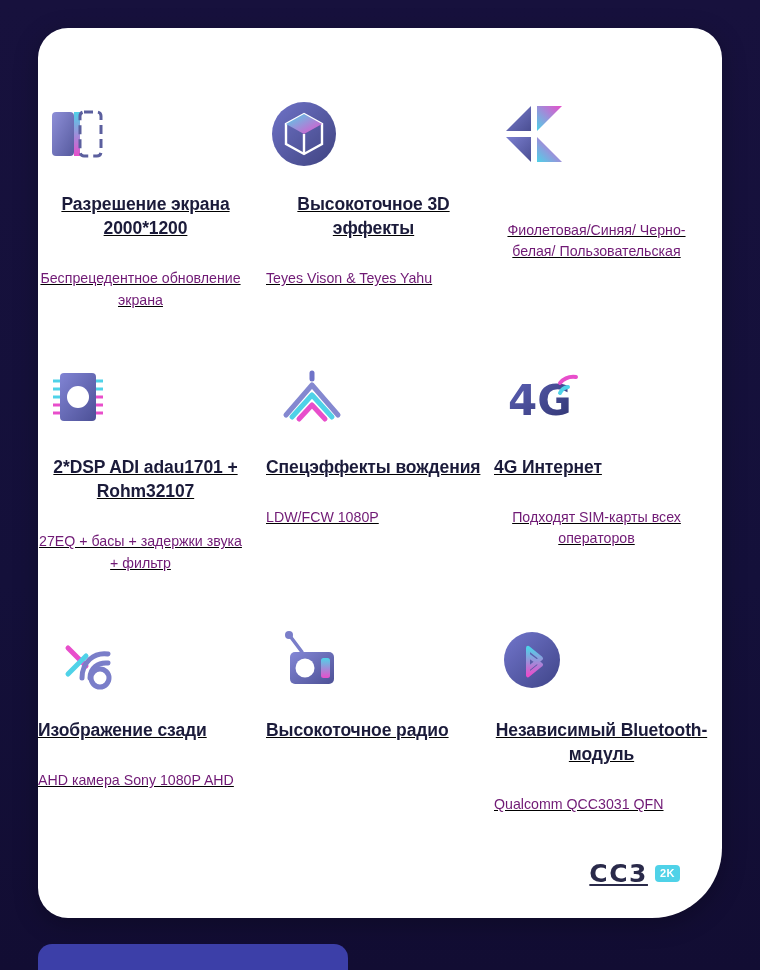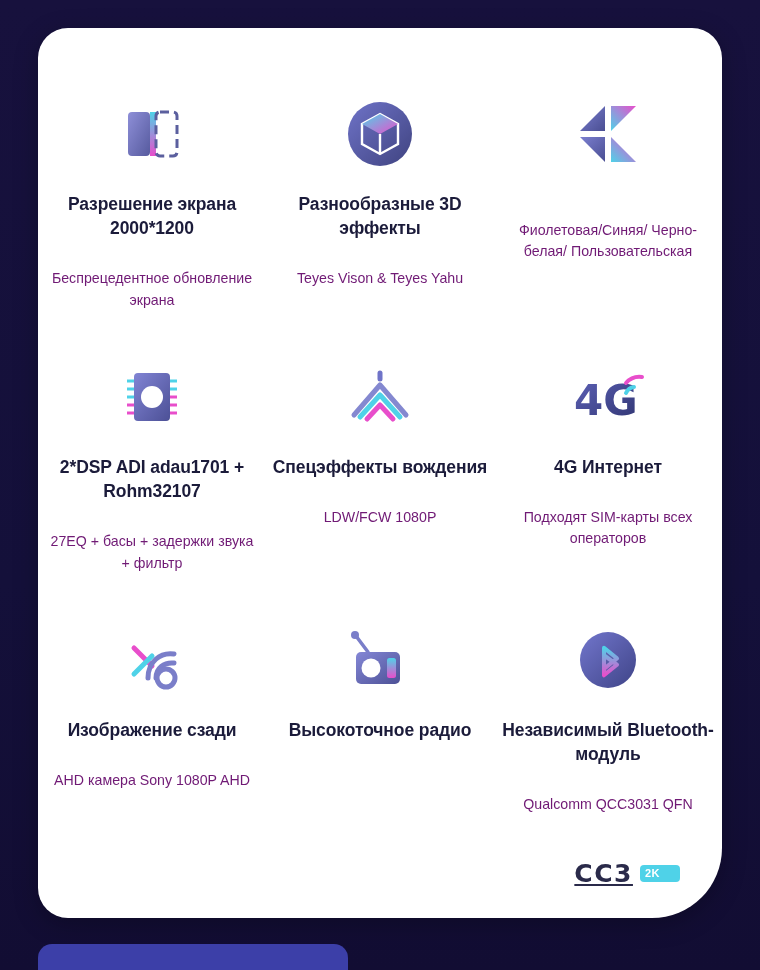--- a/index.html
+++ b/index.html
@@ -35,23 +35,24 @@
     left: 0;
     top: 44px;
     width: 684px;
     display: grid;
     grid-template-columns: repeat(3, 1fr);
     grid-template-rows: repeat(3, 263px);
   }
   .cell {
     display: flex;
     flex-direction: column;
-    align-items: center;
+    align-items: flex-start;
     padding-top: 14px;
     box-sizing: border-box;
+    text-decoration: underline;
   }
   .icon-wrap {
     height: 96px;
     display: flex;
     align-items: center;
     justify-content: center;
     margin-bottom: 10px;
   }
   .title {
     font-size: 17.5px;
@@ -85,21 +86,21 @@
     letter-spacing: 1.5px;
     font-family: "DejaVu Sans", sans-serif;
     text-decoration: underline;
   }
   .logo-badge {
     background: #4fd2e8;
     color: #ffffff;
     font-size: 11px;
     font-weight: bold;
     border-radius: 4px;
-    padding: 2px 20px 3px 5px;
+    padding: 2px 5px 3px 5px;
     letter-spacing: 0.5px;
   }
   .bottom-bar {
     position: absolute;
     left: 38px;
     bottom: 0;
     width: 310px;
     height: 26px;
     background: #3c3fa8;
     border-radius: 14px 14px 0 0;
@@ -148,21 +149,21 @@
                 <stop offset="0" stop-color="#4fd2e8"></stop>
                   <stop offset="1" stop-color="#e84ecb"></stop>
               </linearGradient>
             </defs>
             <circle cx="38" cy="38" r="32" fill="url(#g2a)"></circle>
             <polygon points="38,18 56,28 56,48 38,58 20,48 20,28" fill="none" stroke="#ffffff" stroke-width="2.4"></polygon>
             <polygon points="38,18 56,28 38,38 20,28" fill="url(#g2b)"></polygon>
             <line x1="38" y1="38" x2="38" y2="58" stroke="#ffffff" stroke-width="2.4"></line>
           </svg>
         </div>
-        <div class="title">Разнообразные 3D эффекты</div>
+        <div class="title">Высокоточное 3D эффекты</div>
         <div class="subtitle">Teyes Vison &amp; Teyes Yahu</div>
       </div>
 
       <div class="cell">
         <div class="icon-wrap">
           <svg width="80" height="76" viewBox="0 0 80 76">
             <defs>
               <linearGradient id="g3a" x1="0" y1="0" x2="1" y2="1">
                 <stop offset="0" stop-color="#7b7fd0"></stop>
                   <stop offset="1" stop-color="#4a4e92"></stop>

